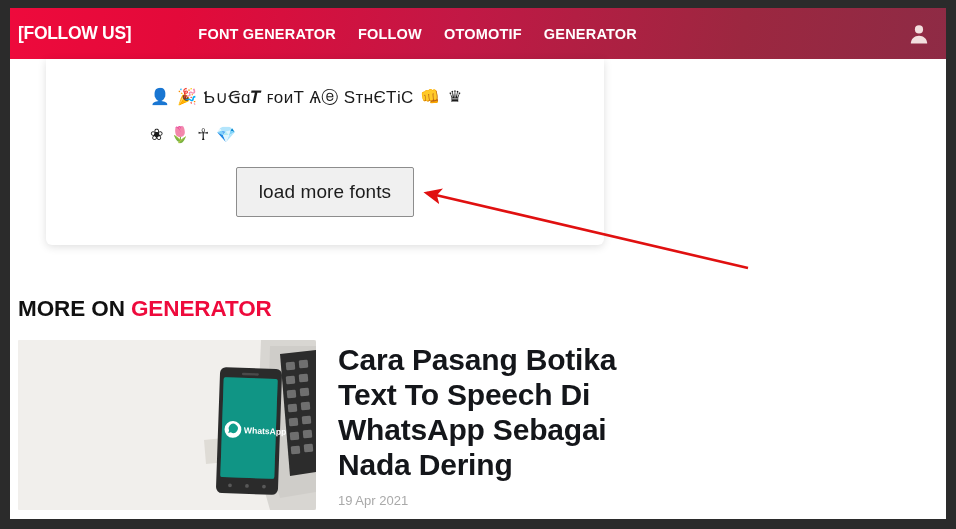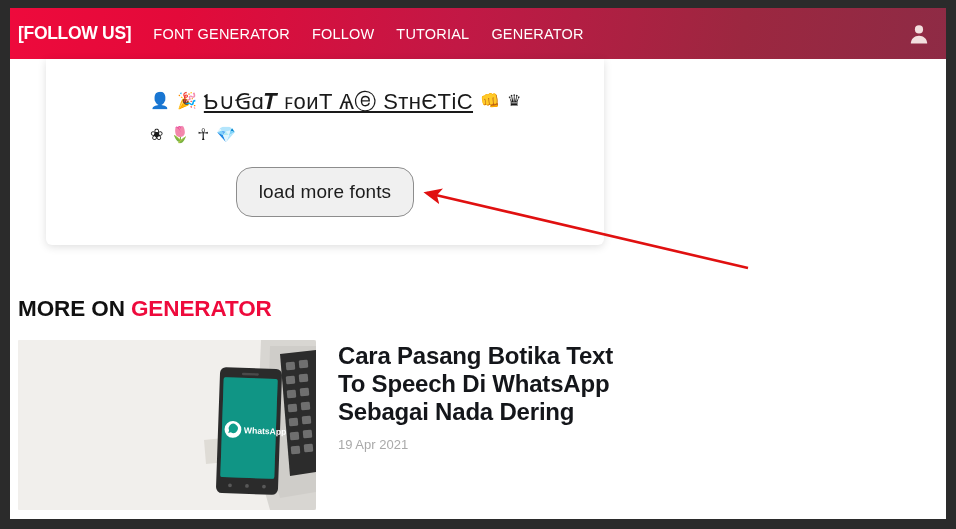--- a/index.html
+++ b/index.html
@@ -34,20 +34,21 @@
   .navbar {
     position: absolute;
     left: 0; top: 0;
     width: 936px;
     height: 51px;
     background: linear-gradient(100deg, #ee0a3c 0%, #e30a3a 18%, #c21845 48%, #9c2740 78%, #8e2b45 100%);
     display: flex;
     align-items: center;
     padding-left: 8px;
     padding-right: 14px;
+    gap: 45px;
   }
 
   .nav-brand {
     color: #ffffff;
     font-size: 17.5px;
     font-weight: bold;
     letter-spacing: -0.3px;
     margin-right: 22px;
     white-space: nowrap;
     cursor: pointer;
@@ -56,21 +57,21 @@
   .nav-links {
     display: flex;
     align-items: center;
     gap: 22px;
     flex: 1;
   }
 
   .nav-link {
     color: #ffffff;
     font-size: 14.5px;
-    font-weight: normal;
+    font-weight: bold;
     letter-spacing: 0.2px;
     white-space: nowrap;
     cursor: pointer;
   }
 
   .nav-user {
     margin-left: auto;
     width: 26px;
     height: 26px;
     display: flex;
@@ -101,34 +102,34 @@
     font-size: 17px;
     color: #1a1a1a;
     white-space: nowrap;
     cursor: pointer;
   }
 
   .font-row.r1 { top: 26px; }
   .font-row.r2 { top: 68px; }
 
   .font-emoji { font-size: 16px; line-height: 1; }
-  .font-text  { font-size: 22px; letter-spacing: 0.4px; text-decoration: underline; }
+  .font-text  { font-size: 17px; letter-spacing: 0.4px; }
 
   .load-more-wrap {
     position: absolute;
     left: 0; top: 108px;
     width: 558px;
     display: flex;
     justify-content: center;
   }
 
   .load-more-btn {
     background: #f0f0f0;
     border: 1px solid #8d8d8d;
-    border-radius: 16px;
+    border-radius: 2px;
     padding: 13px 22px;
     font-size: 19px;
     font-family: "Liberation Sans", sans-serif;
     color: #1c1c1c;
     cursor: pointer;
     letter-spacing: 0.1px;
   }
 
   
   .arrow-layer {
@@ -166,21 +167,21 @@
     border-radius: 2px;
     overflow: hidden;
     flex-shrink: 0;
     cursor: pointer;
     background: #ededeb;
   }
 
   .post-body { padding-top: 2px; }
 
   .post-title {
-    font-size: 24px;
+    font-size: 30px;
     font-weight: bold;
     color: #14161a;
     line-height: 1.17;
     letter-spacing: -0.2px;
     max-width: 300px;
     cursor: pointer;
   }
 
   .post-meta {
     margin-top: 10px;
@@ -193,21 +194,21 @@
 <body>
 
 <div class="frame">
   <div class="viewport">
 
     <div class="navbar">
       <div class="nav-brand">[FOLLOW US]</div>
       <div class="nav-links">
         <div class="nav-link">FONT GENERATOR</div>
         <div class="nav-link">FOLLOW</div>
-        <div class="nav-link">TUTORIAL</div>
+        <div class="nav-link">OTOMOTIF</div>
         <div class="nav-link">GENERATOR</div>
       </div>
       <div class="nav-user">
         <svg width="24" height="24" viewBox="0 0 24 24" aria-hidden="true">
           <circle cx="12" cy="7.4" r="4.1" fill="#f3dfdf"></circle>
           <path d="M3.8 21.5c0-4.6 3.7-7.8 8.2-7.8s8.2 3.2 8.2 7.8z" fill="#f3dfdf"></path>
         </svg>
       </div>
     </div>
 

